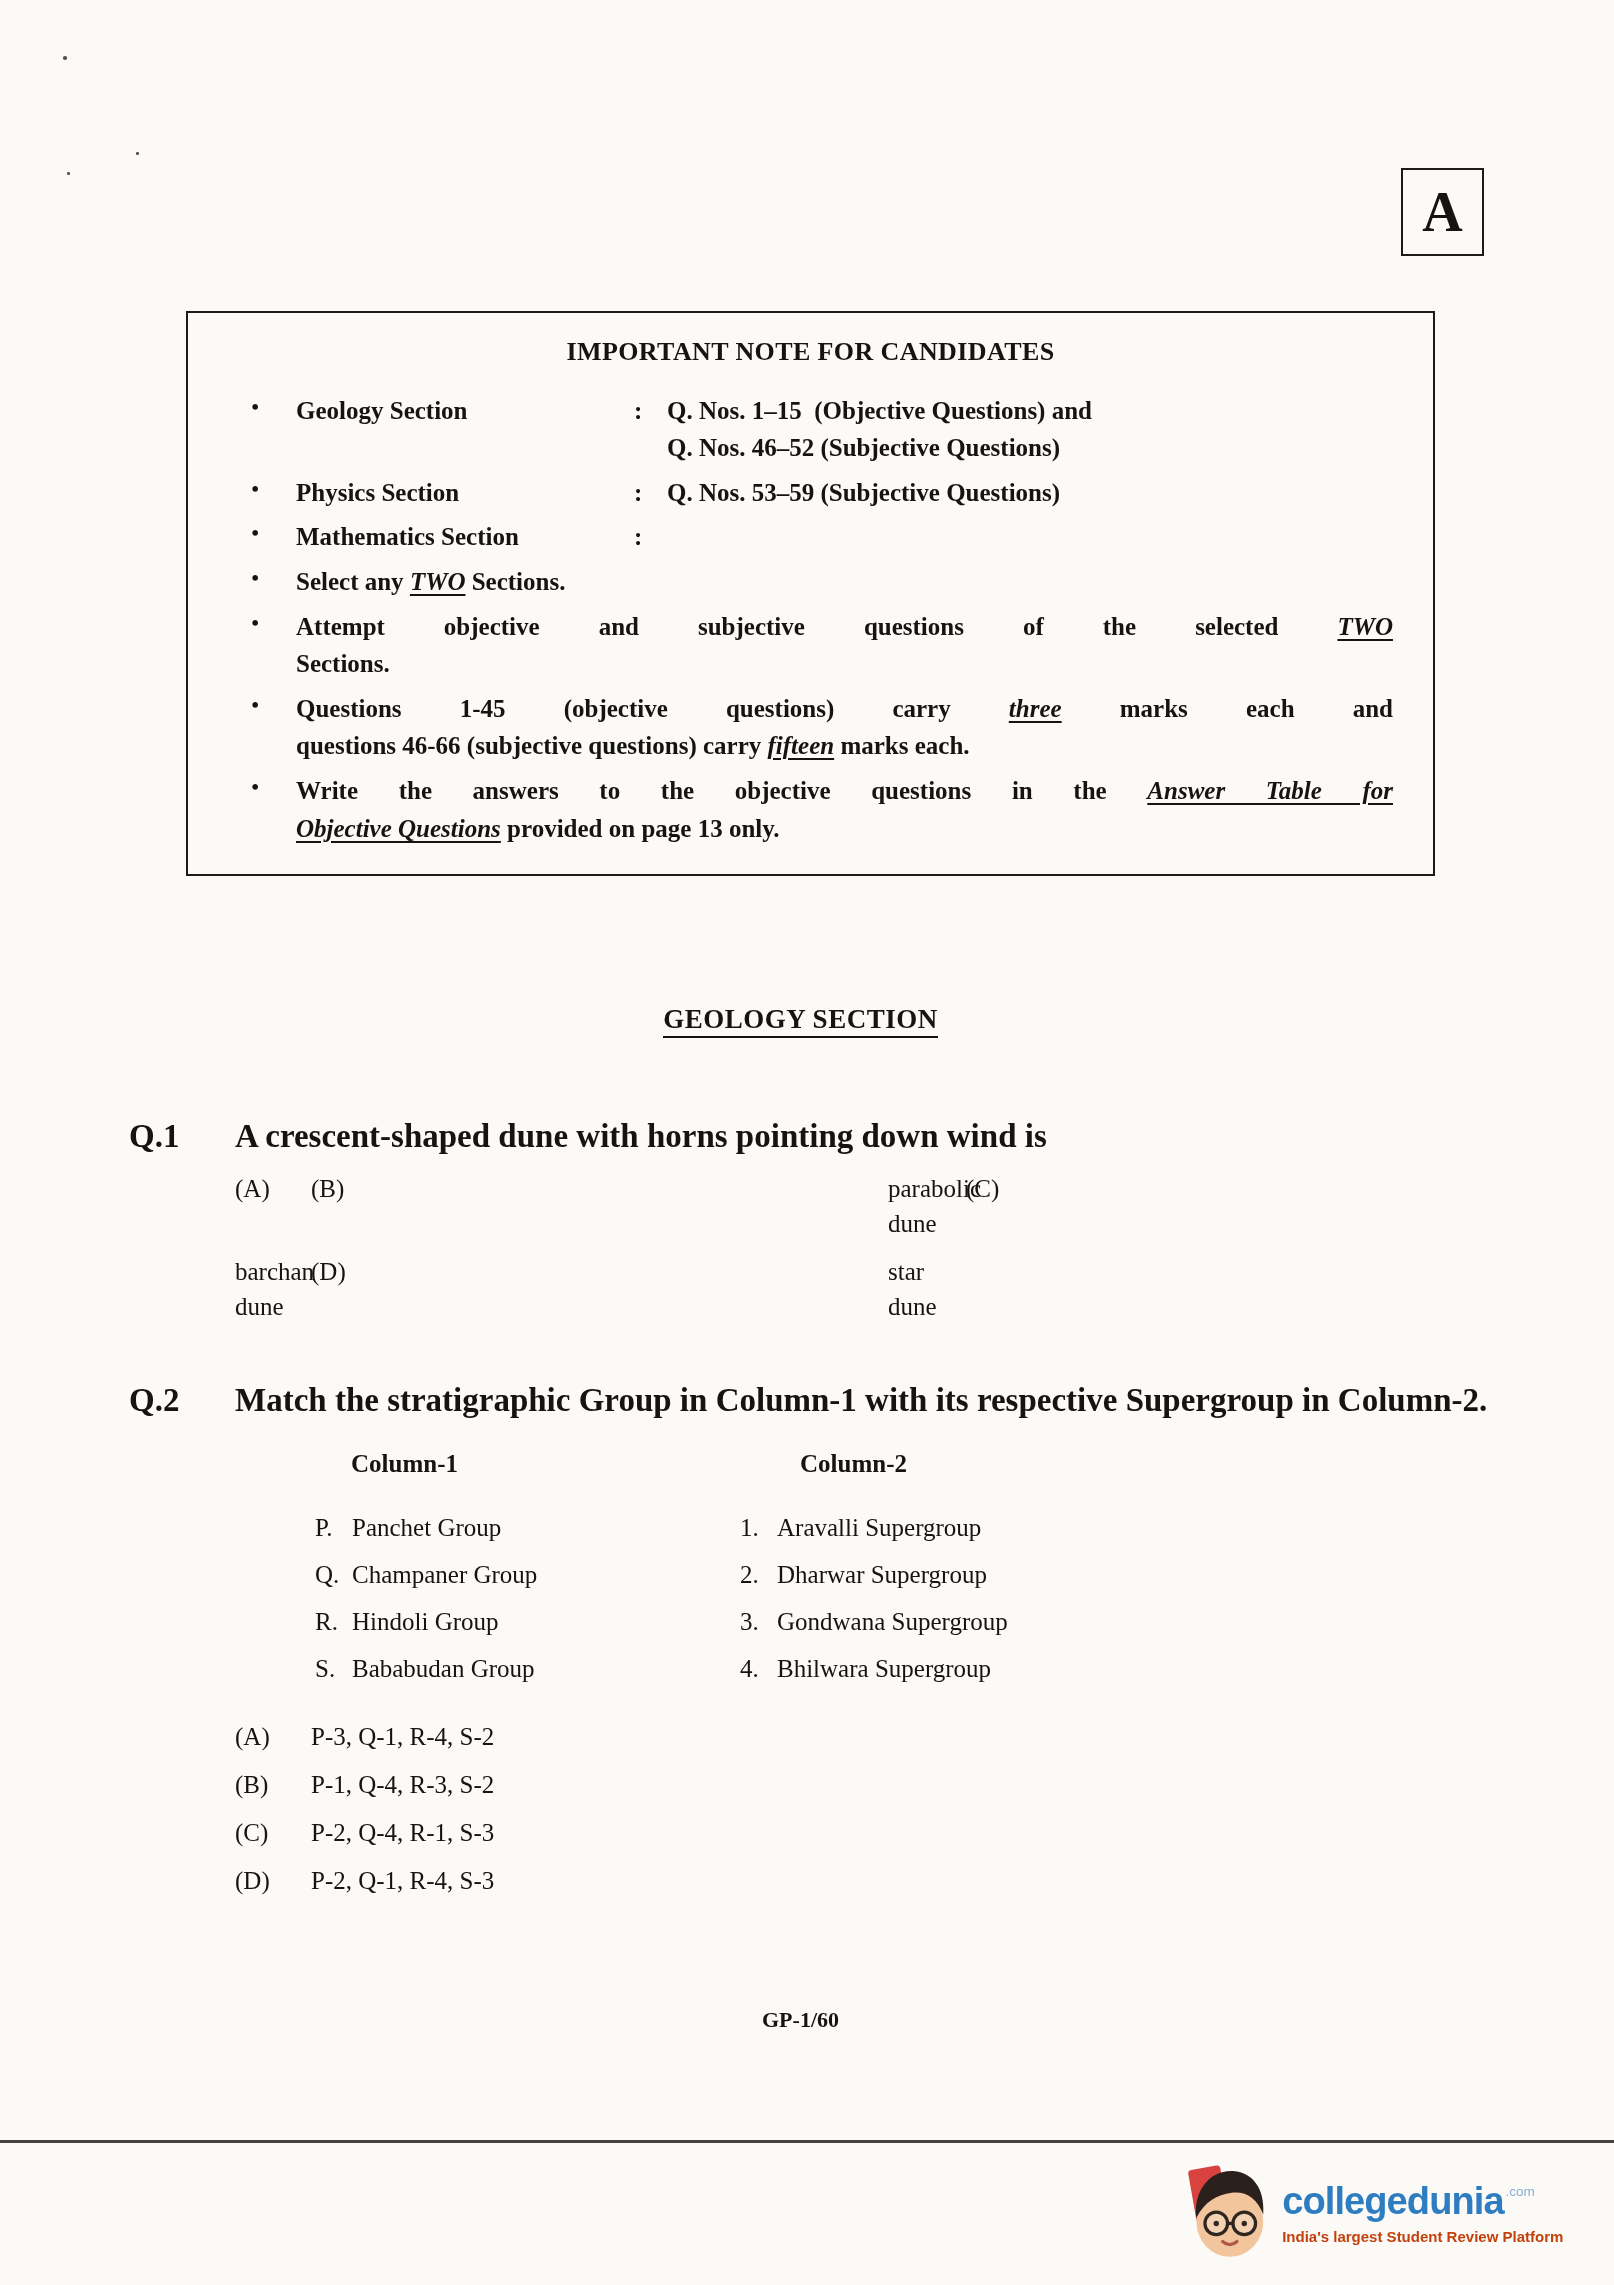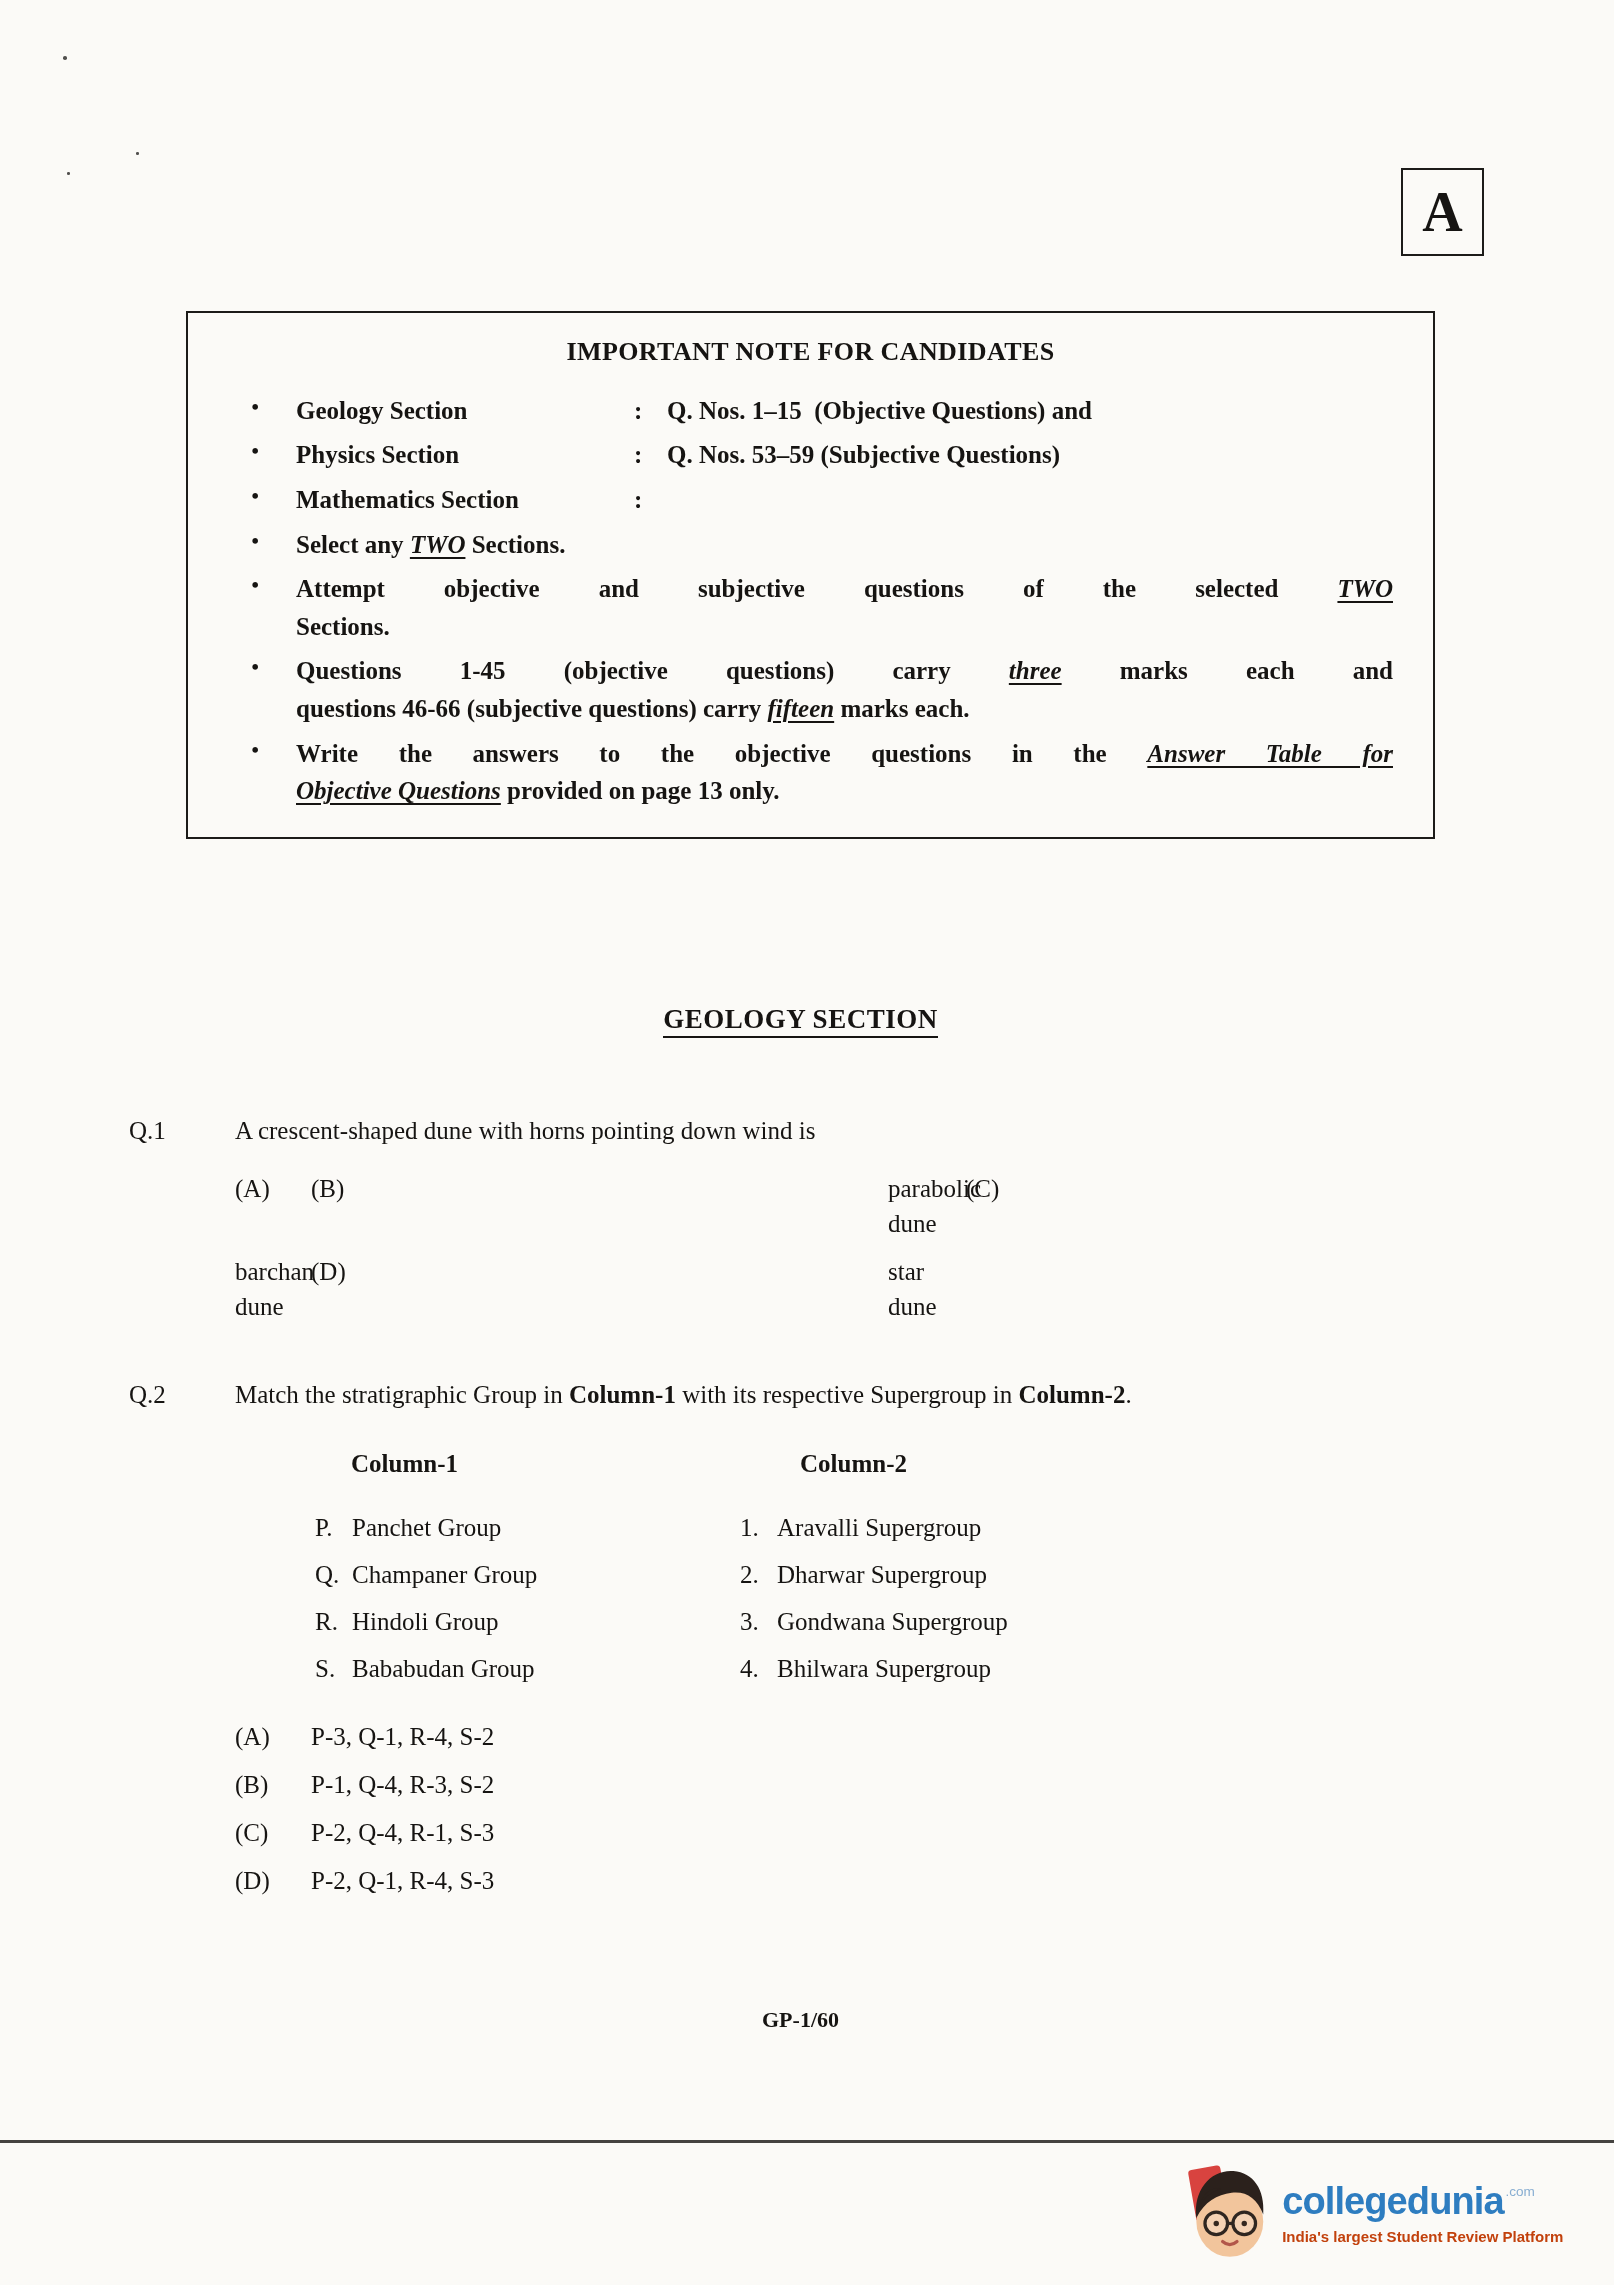--- a/index.html
+++ b/index.html
@@ -28,21 +28,21 @@
   .sec-label { flex:0 0 338px; }
   .sec-colon { flex:0 0 33px; }
   .sec-lines { flex:1; }
   .rule-text { flex:1; max-width:1102px; }
   .rline.stretch { text-align:justify; text-align-last:justify; }
   .em { font-style:italic; text-decoration:underline; text-underline-offset:3.6px; text-decoration-thickness:1.8px; }
 
   .section-title { position:absolute; left:0; top:1004px; width:1601px; text-align:center; font-size:27px; font-weight:700; letter-spacing:0.5px; }
   .section-title .u { border-bottom:2.7px solid #161412; padding-bottom:1.8px; }
 
-  .qhead { position:absolute; display:flex; font-size:25px; line-height:1.4; }
+  .qhead { position:absolute; display:flex; font-size:33px; line-height:1.4;font-weight:bold; }
   .qnum { flex:0 0 106px; }
   #q1-head { left:129px; top:1113px; width:1321px; }
   #q2-head { left:129px; top:1377px; width:1366px; }
 
   #q1-options {
     position:absolute; left:235px; top:1171px;
     display:grid; grid-template-columns:76px 577px 78px 1fr;
     row-gap:12.7px; font-size:25px; line-height:1.4;
   }
 
@@ -88,20 +88,21 @@
   <div class="note-box">
     <div class="note-title">IMPORTANT NOTE FOR CANDIDATES</div>
     <div class="note-list">
 
       <div class="note-row">
         <span class="bullet">•</span>
         <span class="sec-label">Geology Section</span>
         <span class="sec-colon">:</span>
         <span class="sec-lines">
           <span style="display:block">Q. Nos. 1–15&nbsp;&nbsp;(Objective Questions) and</span>
+          <span style="display:block">Q. Nos. 46–52 (Subjective Questions)</span>
         </span>
       </div>
 
       <div class="note-row">
         <span class="bullet">•</span>
         <span class="sec-label">Physics Section</span>
         <span class="sec-colon">:</span>
         <span class="sec-lines">
           <span style="display:block">Q. Nos. 53–59 (Subjective Questions)</span>
         </span>

